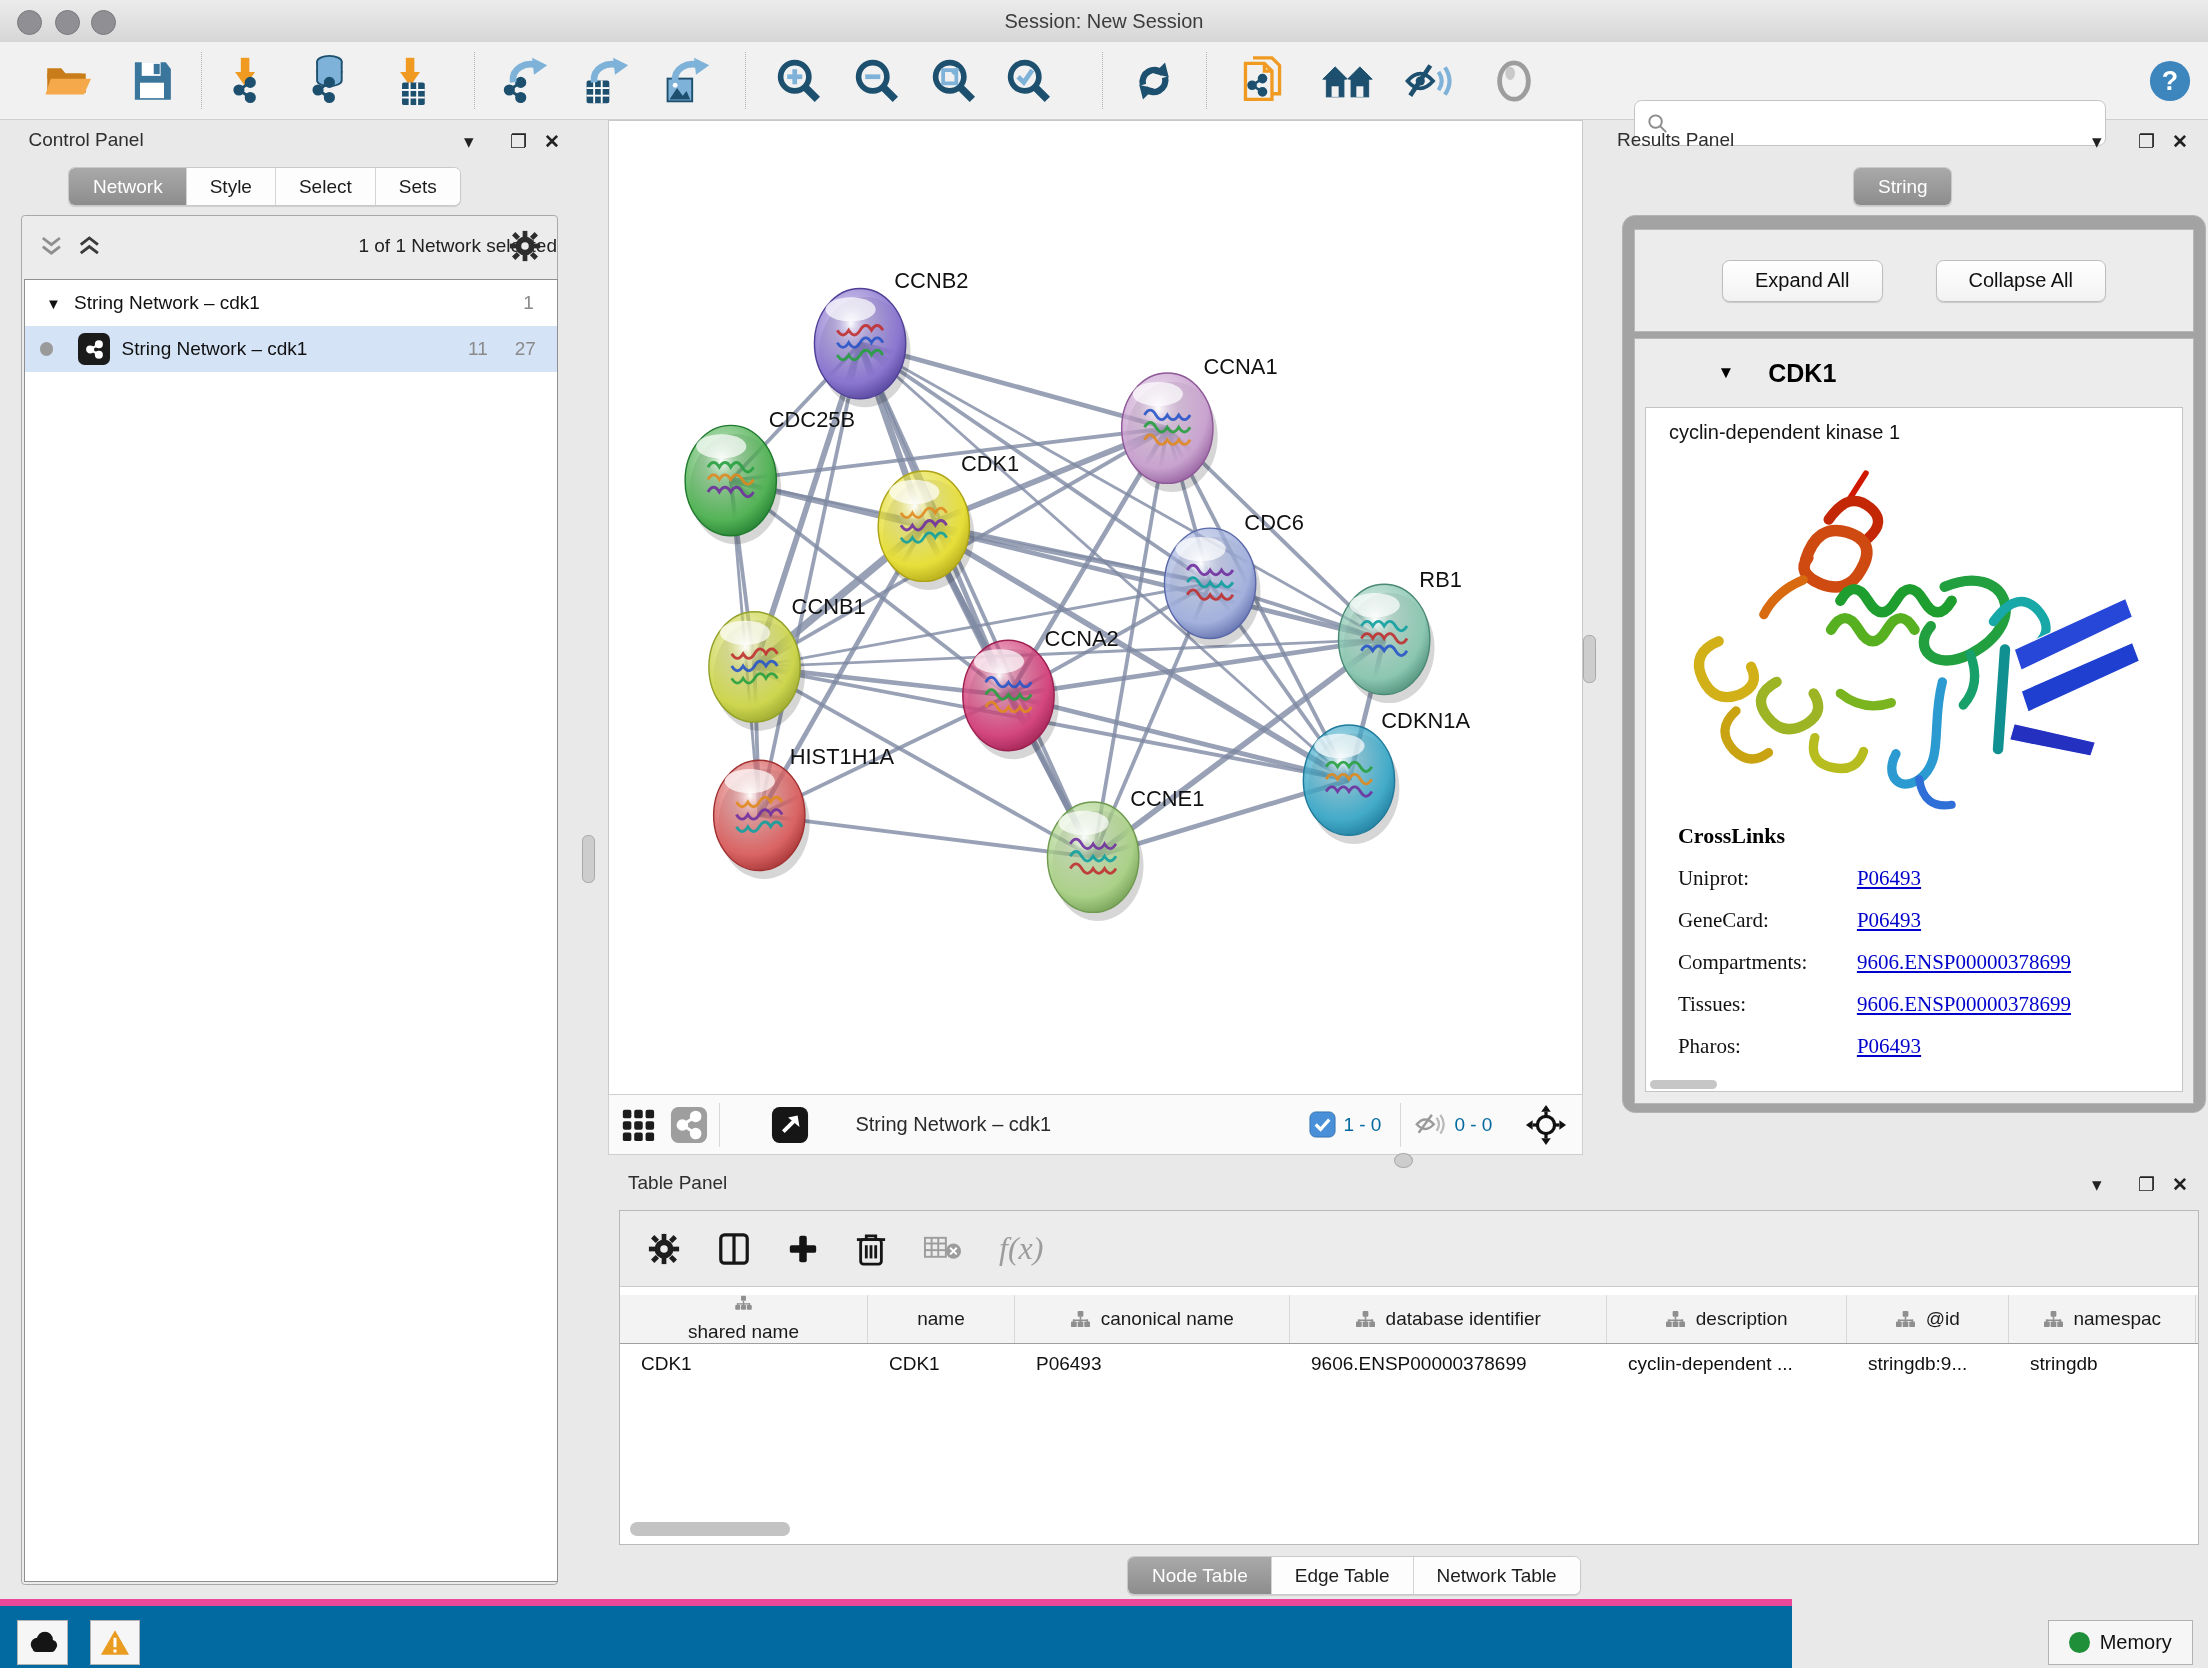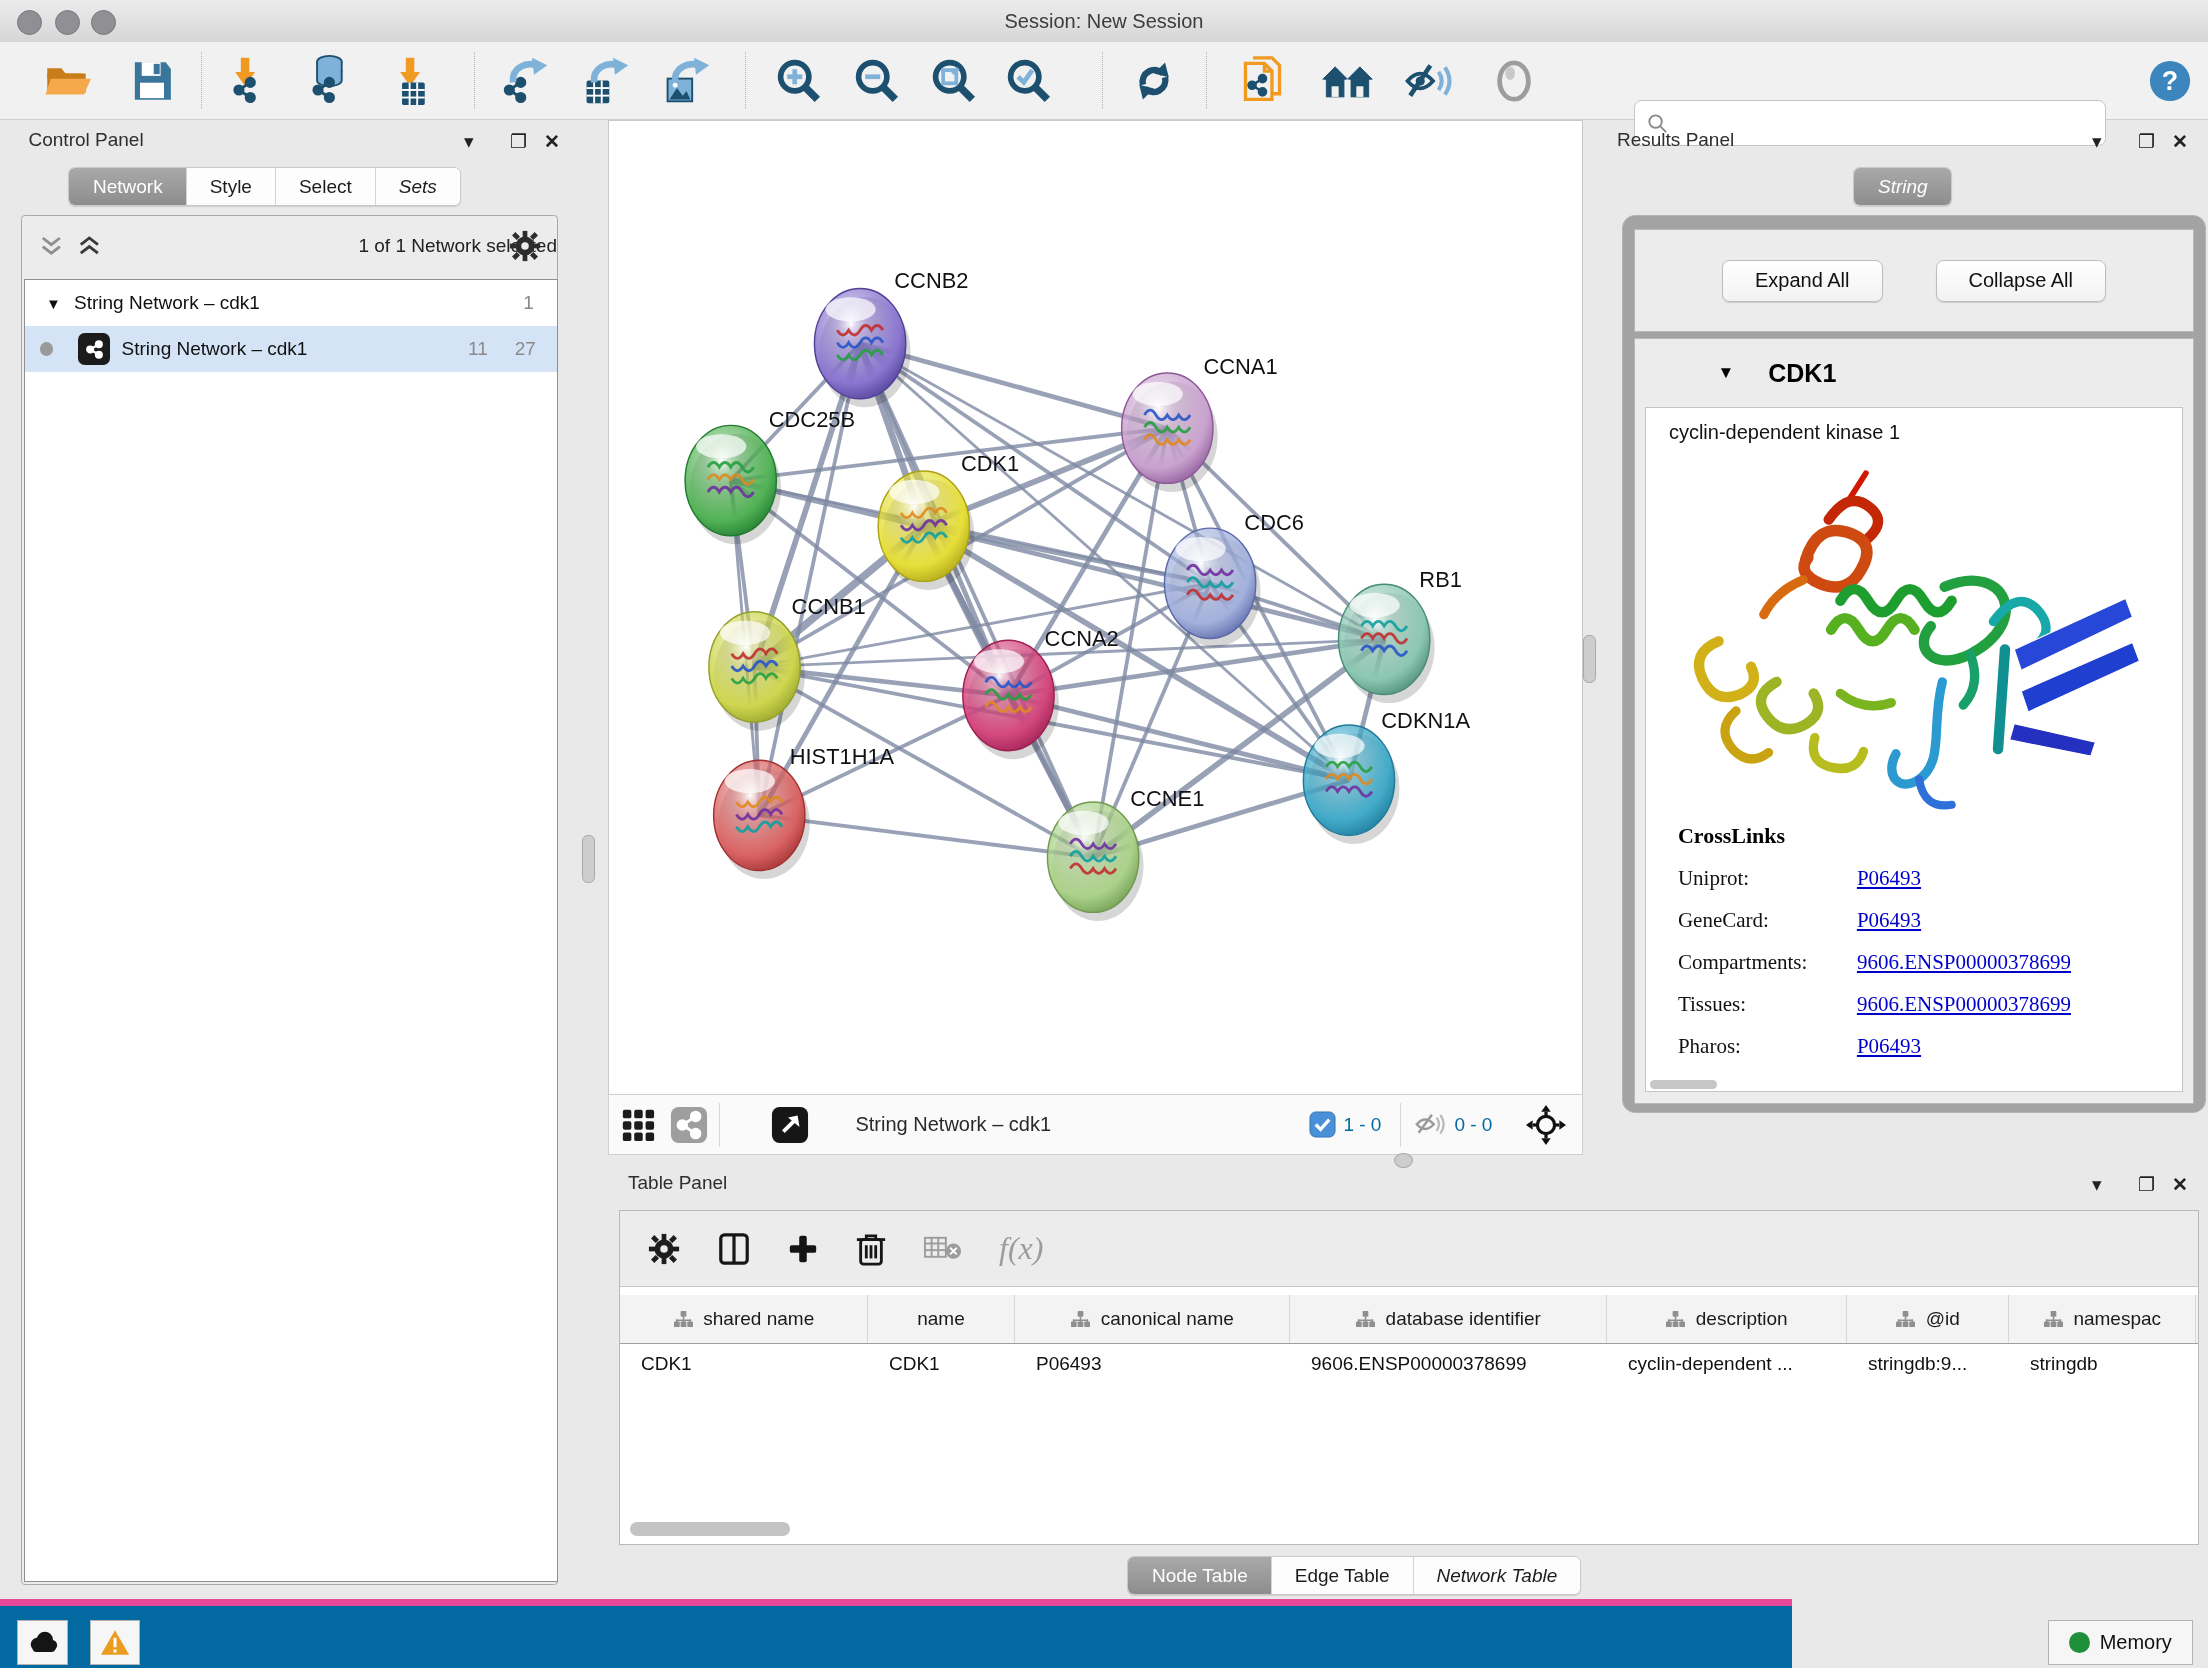--- a/index.html
+++ b/index.html
@@ -13,21 +13,21 @@
   .tbtn{position:absolute;top:11.4px;width:55px;height:55px;display:flex;align-items:center;justify-content:center;}
   .tsep{position:absolute;top:9.5px;height:57px;border-left:1.9px dotted #b2b2b2;}
   #search-box{position:absolute;left:1634px;top:58px;width:470px;height:44px;background:#fff;border:1px solid #c4c4c4;border-radius:7.6px;display:flex;align-items:center;}
   #search-box svg{margin-left:11.4px;}
   #search-input{border:none;outline:none;flex:1;height:38px;font-size:18px;background:transparent;padding:0 9.5px;}
   
   .panel-head{position:absolute;font-size:19px;color:#2e2e2e;}
   .phead-ic{position:absolute;top:0;font-size:19px;color:#222;line-height:25px;}
   .seg{position:absolute;display:flex;background:#fdfdfd;border:1px solid #c9c9c9;border-radius:6.7px;overflow:hidden;box-shadow:0 1px 1px rgba(0,0,0,.12);}
   .seg .sitem{padding:7.6px 23px;font-size:19px;color:#1c1c1c;background:#fdfdfd;border-right:1px solid #d4d4d4;}
-  .seg .sitem:last-child{border-right:none;font-style:italic;}
+  .seg .sitem:last-child{border-right:none;}
   .seg .sitem.sel{background:linear-gradient(#a9a9a9,#8d8d8d);color:#fff;padding-left:24px;}
   
   #cp-box{position:absolute;left:21px;top:215px;width:535px;height:1368px;border:1px solid #a9a9a9;border-radius:3.8px;background:#ececec;}
   #cp-subhead{position:absolute;left:0;top:0;width:100%;height:63px;}
   #cp-tree{position:absolute;left:1.9px;top:63px;width:532px;height:1301px;background:#fff;border:1px solid #8f8f8f;}
   .trow{position:relative;height:46px;display:flex;align-items:center;font-size:19px;color:#111;}
   .trow.sel{background:#d5e3f7;}
   .tcount{color:#8a8a8a;}
   .share-badge{width:32px;height:32px;border-radius:6.7px;background:#1b1b1b;display:flex;align-items:center;justify-content:center;margin-right:11.4px;}
   
@@ -760,21 +760,21 @@
           </g>
           <circle cx="32" cy="18" r="8" fill="#9c9c9c"></circle>
           <g stroke="#fff" stroke-width="2">
             <line x1="28.5" y1="14.5" x2="35.5" y2="21.5"></line>
             <line x1="35.5" y1="14.5" x2="28.5" y2="21.5"></line>
           </g>
         </svg>
       <span style="font-family:'Liberation Serif',serif;font-style:italic;font-size:32px;color:#9c9c9c">f(x)</span>
     </div>
     <div id="tp-header">
-        <div class="th" style="width: 248px;">
+        <div class="th" style="width: 248px; flex-direction: column;">
           <svg width="21" height="19" viewBox="0 0 22 20">
             <g fill="#8f8f8f">
               <rect x="8" y="1" width="6" height="6" rx="1"></rect>
               <rect x="1" y="12" width="6" height="6" rx="1"></rect>
               <rect x="8" y="12" width="6" height="6" rx="1"></rect>
               <rect x="15" y="12" width="6" height="6" rx="1"></rect>
               <rect x="10.2" y="7" width="1.6" height="3"></rect>
               <rect x="3" y="10" width="16" height="1.6"></rect>
               <rect x="3" y="10" width="1.6" height="3"></rect>
               <rect x="10.2" y="10" width="1.6" height="3"></rect>

